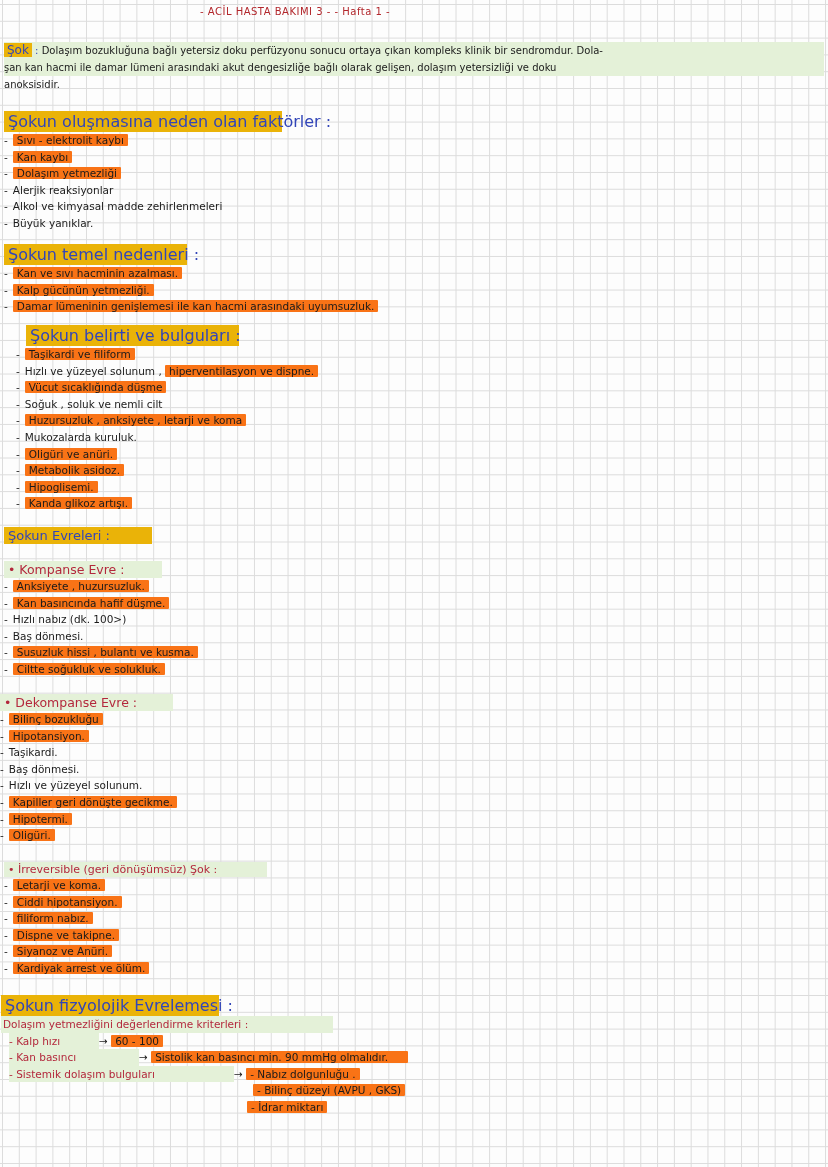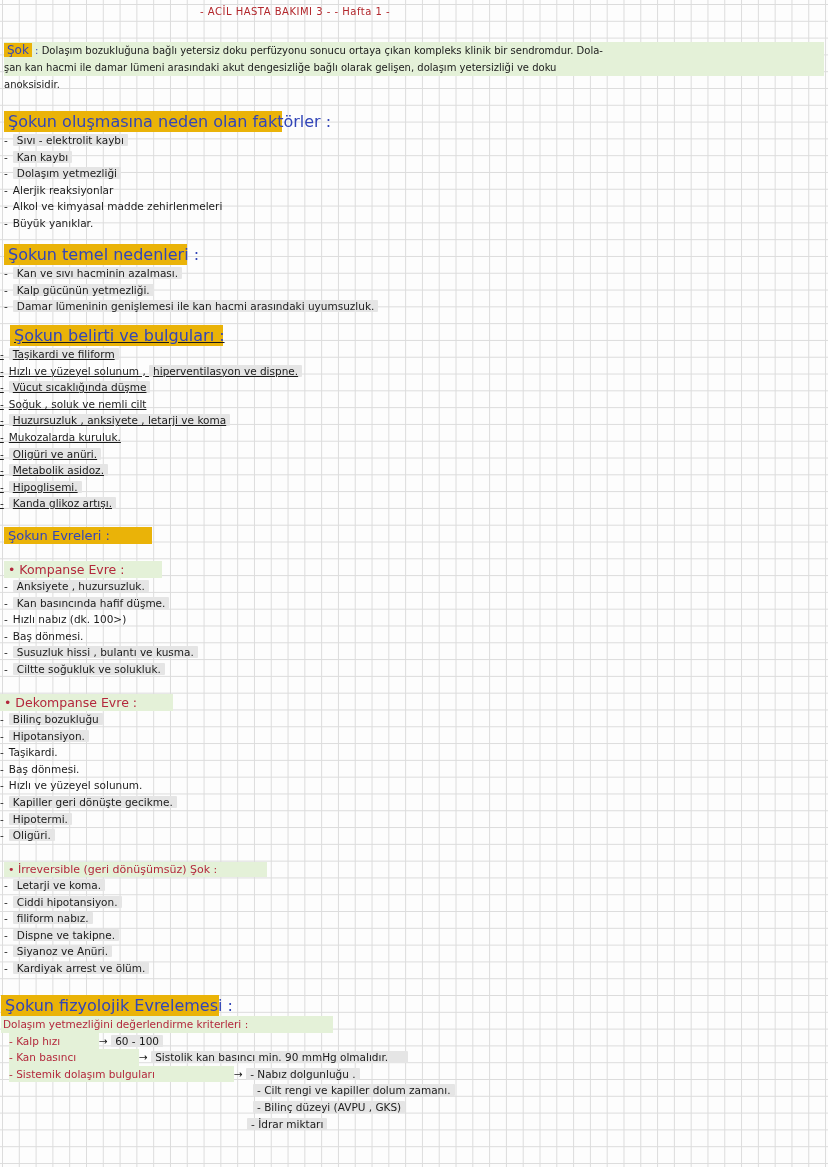--- a/index.html
+++ b/index.html
@@ -10,21 +10,21 @@
       linear-gradient(to right, #dcdcdc 1px, transparent 1px),
       linear-gradient(to bottom, #dcdcdc 1px, transparent 1px);
     background-size:16.8px 16.8px;
     background-position:2px 4px;
     font-family:"DejaVu Sans", sans-serif;
     color:#1a1a1a;
   }
   .abs{position:absolute;white-space:nowrap;}
   .title{left:200px;top:6px;font-size:10px;color:#b2262b;letter-spacing:0.5px;}
   .hl-purple{background:#eab308;}
-  .hl-red{background:#e5e5e5;border-radius:1px;}
+  .hl-red{background:#f97316;border-radius:1px;}
   .hl-green{background:#e4f1d8;}
   .blue{color:#3245b8;}
   .red{color:#b3283c;}
   .sec{font-size:16px;padding:1px 4px;}
   .item{font-size:10.5px;line-height:16.6px;}
   .dash{margin-right:5px;}
   .hl{padding:0 4px;}
   .para{left:4px;font-size:10px;line-height:17px;width:820px;white-space:normal;}
   .line{display:block;height:16.8px;}
 </style>
@@ -53,21 +53,21 @@
   <div class="item"><span class="dash">-</span><span>Büyük yanıklar.</span></div>
 </div>
 
 <div class="abs" style="left:4px;top:244px;">
   <div class="sec hl-purple blue" style="width:175px;">Şokun temel nedenleri :</div>
   <div class="item"><span class="dash">-</span><span class="hl hl-red">Kan ve sıvı hacminin azalması.</span></div>
   <div class="item"><span class="dash">-</span><span class="hl hl-red">Kalp gücünün yetmezliği.</span></div>
   <div class="item"><span class="dash">-</span><span class="hl hl-red">Damar lümeninin genişlemesi ile kan hacmi arasındaki uyumsuzluk.</span></div>
 </div>
 
-<div class="abs" style="left:0;top:325px;text-decoration:underline;">
+<div class="abs" style="left:16px;top:325px;">
   <div class="sec hl-purple blue" style="width:205px;margin-left:10px;">Şokun belirti ve bulguları :</div>
   <div class="item"><span class="dash">-</span><span class="hl hl-red">Taşikardi ve filiform</span></div>
   <div class="item"><span class="dash">-</span><span>Hızlı ve yüzeyel solunum ,</span> <span class="hl hl-red">hiperventilasyon ve dispne.</span></div>
   <div class="item"><span class="dash">-</span><span class="hl hl-red">Vücut sıcaklığında düşme</span></div>
   <div class="item"><span class="dash">-</span><span>Soğuk , soluk ve nemli cilt</span></div>
   <div class="item"><span class="dash">-</span><span class="hl hl-red">Huzursuzluk , anksiyete , letarji ve koma</span></div>
   <div class="item"><span class="dash">-</span><span>Mukozalarda kuruluk.</span></div>
   <div class="item"><span class="dash">-</span><span class="hl hl-red">Oligüri ve anüri.</span></div>
   <div class="item"><span class="dash">-</span><span class="hl hl-red">Metabolik asidoz.</span></div>
   <div class="item"><span class="dash">-</span><span class="hl hl-red">Hipoglisemi.</span></div>
@@ -118,16 +118,15 @@
     <span class="hl hl-red">60 - 100</span>
   </div>
   <div class="item" style="padding-left:8px;">
     <span class="red hl-green" style="display:inline-block;width:130px;">- Kan basıncı</span><span>→</span>
     <span class="hl hl-red" style="padding-right:20px;">Sistolik kan basıncı min. 90 mmHg olmalıdır.</span>
   </div>
   <div class="item" style="padding-left:8px;">
     <span class="red hl-green" style="display:inline-block;width:225px;">- Sistemik dolaşım bulguları</span><span>→</span>
     <span class="hl hl-red">- Nabız dolgunluğu .</span>
   </div>
-  <div class="item" style="padding-left:252px;"><span class="hl hl-red">- Cilt rengi ve kapiller dolum zamanı.</span></div>
   <div class="item" style="padding-left:252px;"><span class="hl hl-red">- Bilinç düzeyi (AVPU , GKS)</span></div>
   <div class="item" style="padding-left:246px;"><span class="hl hl-red">- İdrar miktarı</span></div>
 </div>
 
 </body></html>

